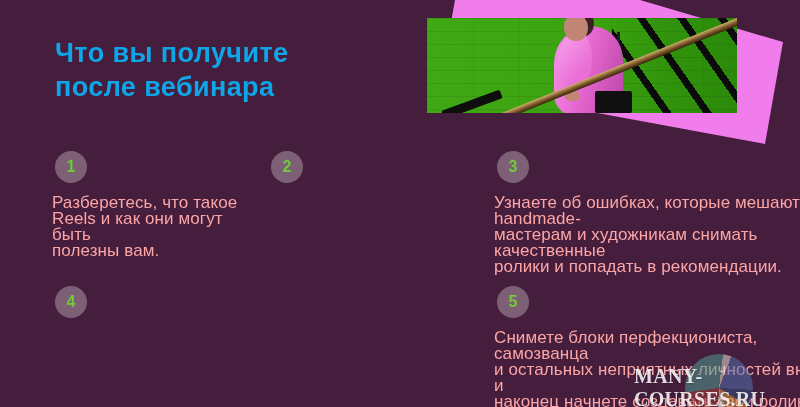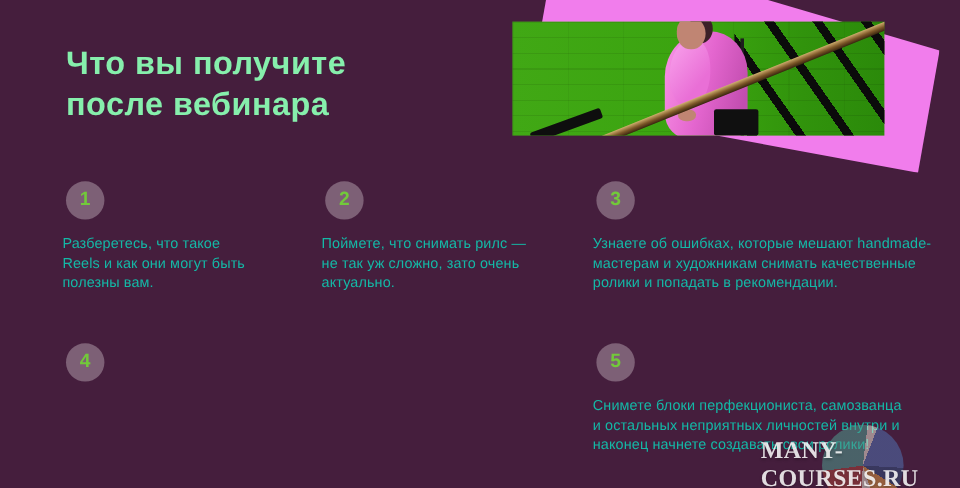--- a/index.html
+++ b/index.html
@@ -4,21 +4,21 @@
 <style>
   html,body{margin:0;padding:0;}
   .page{
     position:relative;width:800px;height:407px;overflow:hidden;
     background:#451e3d;
     font-family:"Liberation Sans", sans-serif;
   }
   
   .heading{
     position:absolute;left:55px;top:18px;
-    color:#86efac;font-size:27px;line-height:34px;font-weight:700;
+    color:#0ea5e9;font-size:27px;line-height:34px;font-weight:700;
     letter-spacing:.4px;white-space:pre-line;
   }
   
   .pink-shape{
     position:absolute;left:440px;top:0;width:343px;height:144px;
     background:#f17dec;
     clip-path:polygon(15px 0px,200px 0px,343px 42px,325px 144px,0px 84px);
   }
   .photo{
     position:absolute;left:427px;top:18px;width:310px;height:95px;
@@ -88,21 +88,21 @@
   .b5{left:494px;top:286px;width:350px;}
   .num-circle{
     width:32px;height:32px;border-radius:50%;margin-left:3px;
     background:#7d6076;
     display:flex;align-items:center;justify-content:center;
   }
   .num{
     color:#72c93a;font-size:16px;font-weight:700;line-height:1;
   }
   .benefit-text{
-    margin-top:12px;color:#14b8a6;font-size:12px;line-height:16px;
+    margin-top:12px;color:#fca5a5;font-size:17px;line-height:16px;
     white-space:pre-line;letter-spacing:.1px;
   }
   
   .wm-logo{
     position:absolute;left:685px;top:354px;width:68px;height:68px;
     border-radius:50%;opacity:.55;
     background:conic-gradient(from -40deg,
       #4e9a8c 0 13%, #e8e0d0 13% 17%, #4f6fae 17% 37%,
       #2f4d7a 37% 45%, #d9953f 45% 56%, #e8e0d0 56% 62%,
       #a84038 62% 84%, #4e9a8c 84% 100%);
@@ -144,23 +144,20 @@
     </div>
     <div class="benefit-text">Разберетесь, что такое
 Reels и как они могут быть
 полезны вам.</div>
   </div>
 
   <div class="benefit b2">
     <div class="num-circle">
       <span class="num">2</span>
     </div>
-    <div class="benefit-text">Поймете, что снимать рилс —
-не так уж сложно, зато очень
-актуально.</div>
   </div>
 
   <div class="benefit b3">
     <div class="num-circle">
       <span class="num">3</span>
     </div>
     <div class="benefit-text">Узнаете об ошибках, которые мешают handmade-
 мастерам и художникам снимать качественные
 ролики и попадать в рекомендации.</div>
   </div>

